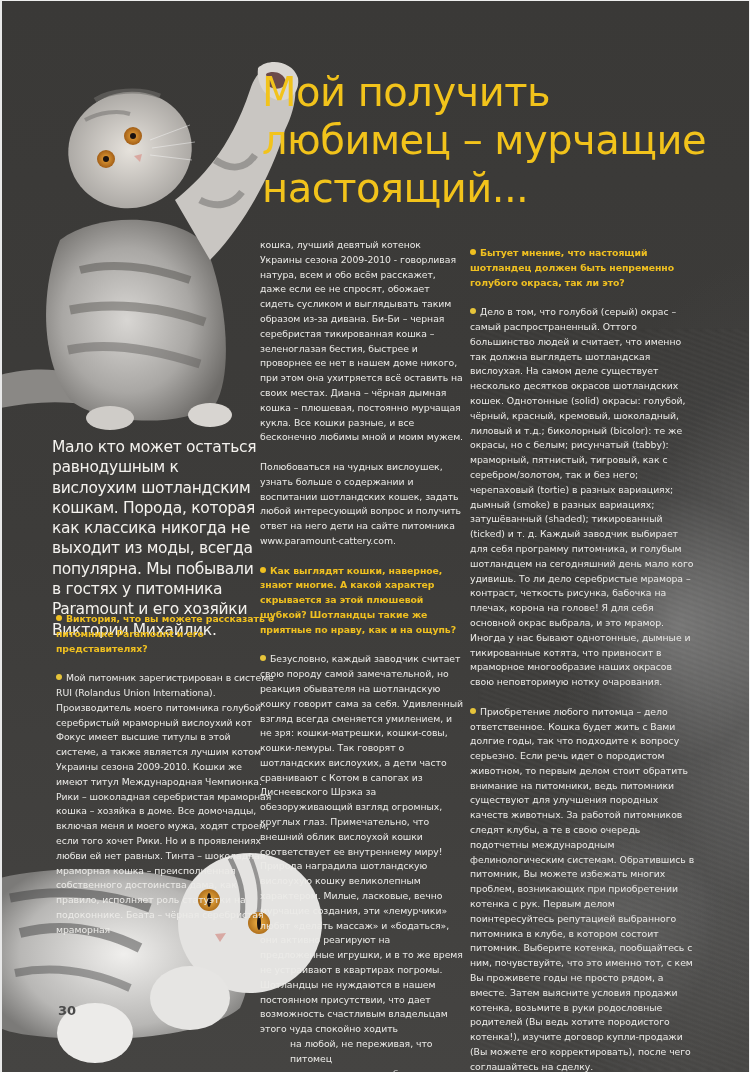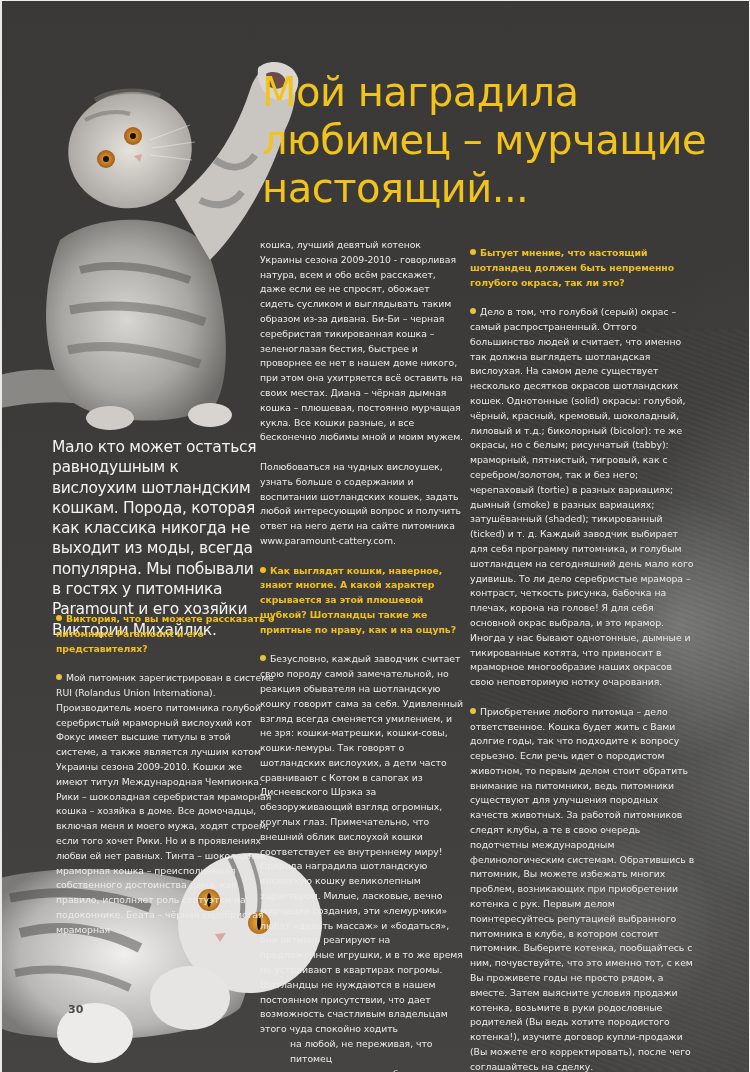--- a/index.html
+++ b/index.html
@@ -45,21 +45,21 @@
   .col p { margin-bottom: 14.8px; }
   .q { color: #f0c020; font-weight: bold; margin-top: 8px; }
   .bullet { display: inline-block; width: 6px; height: 6px; border-radius: 50%; background: #f0c020; margin-right: 4px; vertical-align: 1px; }
   .ans-bullet { display: inline-block; width: 6px; height: 6px; border-radius: 50%; background: #e6c43a; margin-right: 4px; vertical-align: 1px; }
 
   .col1 { left: 56px; top: 604px; width: 220px; }
   .col2 { left: 260px; top: 238px; width: 204px; }
   .col3 { left: 470px; top: 238px; width: 225px; }
   .line-c { display: block; }
 
-  .pagenum { position: absolute; left: 68px; top: 1003px; color: #4a4a4a; font-size: 11px; font-weight: bold; }
+  .pagenum { position: absolute; left: 58px; top: 1003px; color: #4a4a4a; font-size: 13px; font-weight: bold; }
 </style>
 </head>
 <body>
 
 <div class="page">
   <div class="fur"></div>
 
   <svg class="cat1" viewBox="0 0 300 400">
     <defs>
       <radialGradient id="furA" cx="45%" cy="50%" r="60%">
@@ -129,21 +129,21 @@
     <ellipse cx="209" cy="62" rx="2" ry="7" fill="#1a1210"></ellipse>
     <circle cx="259" cy="85" r="11" fill="url(#eyeB)"></circle>
     <ellipse cx="259" cy="85" rx="2" ry="7" fill="#1a1210"></ellipse>
     <path d="M215,96 L226,95 L220,104 Z" fill="#d8a9a3"></path>
 
     <ellipse cx="95" cy="195" rx="38" ry="30" fill="#ecebe9"></ellipse>
     <ellipse cx="190" cy="160" rx="40" ry="32" fill="#e6e5e3"></ellipse>
   </svg>
 
   <h1 class="title">
-    <span class="line-c">Мой наградила</span>
+    <span class="line-c">Мой получить</span>
     <span class="line-c">любимец – мурчащие</span>
     <span class="line-c">настоящий...</span>
   </h1>
 
   <p class="lead">Мало кто может остаться равнодушным к вислоухим шотландским кошкам. Порода, которая как классика никогда не выходит из моды, всегда популярна. Мы побывали в гостях у питомника Paramount и его хозяйки Виктории Михайлик.</p>
 
   <div class="col col1">
     <p class="q"><span class="bullet"></span><span>Виктория, что вы можете рассказать о питомнике Paramount и его представителях?</span></p>
     <p><span class="ans-bullet"></span><span>Мой питомник зарегистрирован в системе RUI (Rolandus Union Internationa). Производитель моего питомника голубой серебристый мраморный вислоухий кот Фокус имеет высшие титулы в этой системе, а также является лучшим котом Украины сезона 2009-2010. Кошки же имеют титул Международная Чемпионка. Рики – шоколадная серебристая мраморная кошка – хозяйка в доме. Все домочадцы, включая меня и моего мужа, ходят строем, если того хочет Рики. Но и в проявлениях любви ей нет равных. Тинта – шоколадная мраморная кошка – преисполненная собственного достоинства дама, как правило, исполняет роль статуэтки на подоконнике. Беата – чёрная серебристая мраморная</span></p>
   </div>

